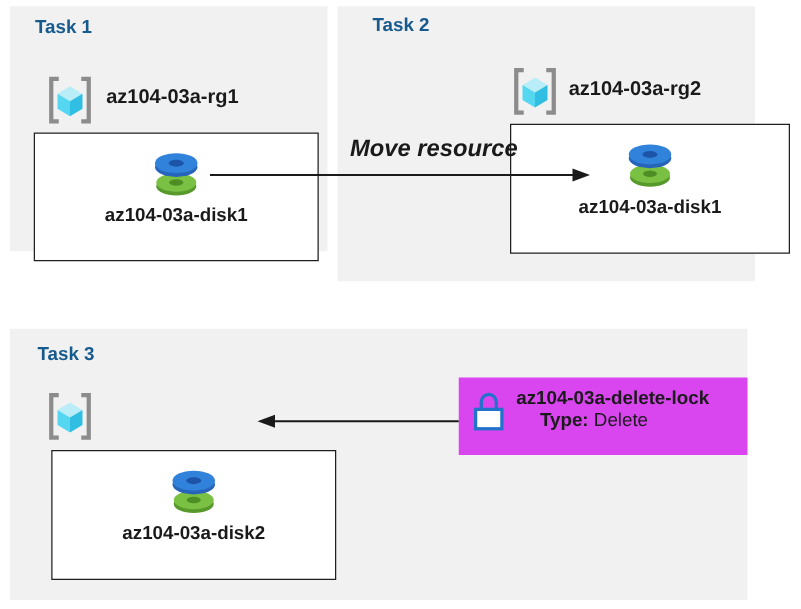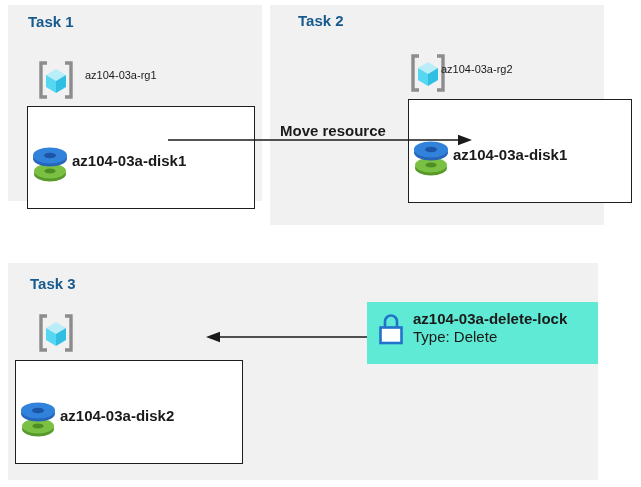--- a/index.html
+++ b/index.html
@@ -8,33 +8,33 @@
     --bracket-gray:#8c8c8c; --cube-top:#b9edf8; --cube-left:#55d7f2; --cube-right:#30bfe3;
     --disk-blue-top:#3182da; --disk-blue-side:#2765ba; --disk-blue-hole:#1c55a8;
     --disk-green-top:#7ac143; --disk-green-side:#58992b; --disk-green-hole:#4e8c24;
   }
   html,body{margin:0;padding:0;}
   body{background:#ffffff;font-family:"Liberation Sans","DejaVu Sans",sans-serif;}
   .page{position:relative;width:641px;height:487px;background:#fff;overflow:hidden;}
   .panel{position:absolute;background:var(--panel-bg);}
   .panel-title{position:absolute;font-size:15px;font-weight:bold;color:var(--title-color);white-space:nowrap;}
   .rg-icon{position:absolute;width:42px;height:42px;}
-  .rg-label{position:absolute;font-size:11px;font-weight:normal;color:var(--ink);white-space:nowrap;}
+  .rg-label{position:absolute;font-size:16px;font-weight:bold;color:var(--ink);white-space:nowrap;}
   .resource-box{position:absolute;background:#ffffff;border:1.4px solid var(--box-border);
-    display:flex;align-items:center;}
+    display:flex;flex-direction:column;align-items:center;}
   .disk-icon{width:44px;height:38px;margin-top:13px;}
   .disk-label{font-size:15px;font-weight:bold;color:var(--ink);margin-top:6px;white-space:nowrap;}
-  .move-label{position:absolute;left:280px;top:122px;font-size:15px;font-weight:bold;color:var(--ink);white-space:nowrap;z-index:4;}
+  .move-label{position:absolute;left:280px;top:109px;font-size:19px;font-weight:bold;color:var(--ink);white-space:nowrap;z-index:4;font-style:italic;}
   .arrows{position:absolute;left:0;top:0;width:641px;height:487px;z-index:3;pointer-events:none;}
-  .lock-callout{position:absolute;left:367px;top:302px;width:231px;height:62px;background:#5eead4;
+  .lock-callout{position:absolute;left:367px;top:302px;width:231px;height:62px;background:#d946ef;
     display:flex;align-items:flex-start;z-index:2;}
   .lock-icon{width:30px;height:37px;margin:9px 7px 0 9px;flex:0 0 auto;}
   .lock-text{padding-top:8px;line-height:18px;font-size:15px;color:var(--ink);white-space:nowrap;}
   .lock-name{font-weight:bold;}
-  .lock-type b{font-weight:normal;}
+  .lock-type b{font-weight:bold;margin-left:19px;}
   
   #task1{left:8px;top:5px;width:254px;height:196px;}
   #task2{left:270px;top:5px;width:334px;height:220px;}
   #task3{left:8px;top:263px;width:590px;height:217px;text-align:center;}
 </style>
 </head>
 <body>
 
 <div class="page">
 
@@ -63,21 +63,21 @@
 
   <section class="panel" id="task2">
     <h2 class="panel-title" style="left:28px;top:7px;margin:0;">Task 2</h2>
     <svg class="rg-icon" style="left:137px;top:47px;" viewBox="0 0 42 42">
       <path d="M12 4 H6 V38 H12" fill="none" style="stroke:var(--bracket-gray);" stroke-width="3.4"></path>
       <path d="M30 4 H36 V38 H30" fill="none" style="stroke:var(--bracket-gray);" stroke-width="3.4"></path>
       <polygon points="21,10 31,16 21,22 11,16" style="fill:var(--cube-top);"></polygon>
       <polygon points="11,16 21,22 21,34 11,28" style="fill:var(--cube-left);"></polygon>
       <polygon points="31,16 21,22 21,34 31,28" style="fill:var(--cube-right);"></polygon>
     </svg>
-    <span class="rg-label" style="left:171px;top:58px;">az104-03a-rg2</span>
+    <span class="rg-label" style="left:185px;top:58px;">az104-03a-rg2</span>
     <div class="resource-box" style="left:138px;top:94px;width:222px;height:102px;">
       <svg class="disk-icon" viewBox="0 0 44 38">
         <ellipse cx="22" cy="29" rx="16" ry="7.4" style="fill:var(--disk-green-side);"></ellipse>
         <ellipse cx="22" cy="26" rx="16" ry="7.4" style="fill:var(--disk-green-top);"></ellipse>
         <ellipse cx="22" cy="26" rx="5.6" ry="2.6" style="fill:var(--disk-green-hole);"></ellipse>
         <ellipse cx="22" cy="13.5" rx="17" ry="8" style="fill:var(--disk-blue-side);"></ellipse>
         <ellipse cx="22" cy="10.5" rx="17" ry="8" style="fill:var(--disk-blue-top);"></ellipse>
         <ellipse cx="22" cy="10.5" rx="6" ry="2.8" style="fill:var(--disk-blue-hole);"></ellipse>
       </svg>
       <span class="disk-label">az104-03a-disk1</span>
@@ -86,21 +86,21 @@
 
   <section class="panel" id="task3">
     <h2 class="panel-title" style="left:22px;top:12px;margin:0;">Task 3</h2>
     <svg class="rg-icon" style="left:27px;top:49px;" viewBox="0 0 42 42">
       <path d="M12 4 H6 V38 H12" fill="none" style="stroke:var(--bracket-gray);" stroke-width="3.4"></path>
       <path d="M30 4 H36 V38 H30" fill="none" style="stroke:var(--bracket-gray);" stroke-width="3.4"></path>
       <polygon points="21,10 31,16 21,22 11,16" style="fill:var(--cube-top);"></polygon>
       <polygon points="11,16 21,22 21,34 11,28" style="fill:var(--cube-left);"></polygon>
       <polygon points="31,16 21,22 21,34 31,28" style="fill:var(--cube-right);"></polygon>
     </svg>
-    <div class="resource-box" style="left:7px;top:97px;width:226px;height:102px;">
+    <div class="resource-box" style="left:33px;top:97px;width:226px;height:102px;">
       <svg class="disk-icon" viewBox="0 0 44 38">
         <ellipse cx="22" cy="29" rx="16" ry="7.4" style="fill:var(--disk-green-side);"></ellipse>
         <ellipse cx="22" cy="26" rx="16" ry="7.4" style="fill:var(--disk-green-top);"></ellipse>
         <ellipse cx="22" cy="26" rx="5.6" ry="2.6" style="fill:var(--disk-green-hole);"></ellipse>
         <ellipse cx="22" cy="13.5" rx="17" ry="8" style="fill:var(--disk-blue-side);"></ellipse>
         <ellipse cx="22" cy="10.5" rx="17" ry="8" style="fill:var(--disk-blue-top);"></ellipse>
         <ellipse cx="22" cy="10.5" rx="6" ry="2.8" style="fill:var(--disk-blue-hole);"></ellipse>
       </svg>
       <span class="disk-label">az104-03a-disk2</span>
     </div>

